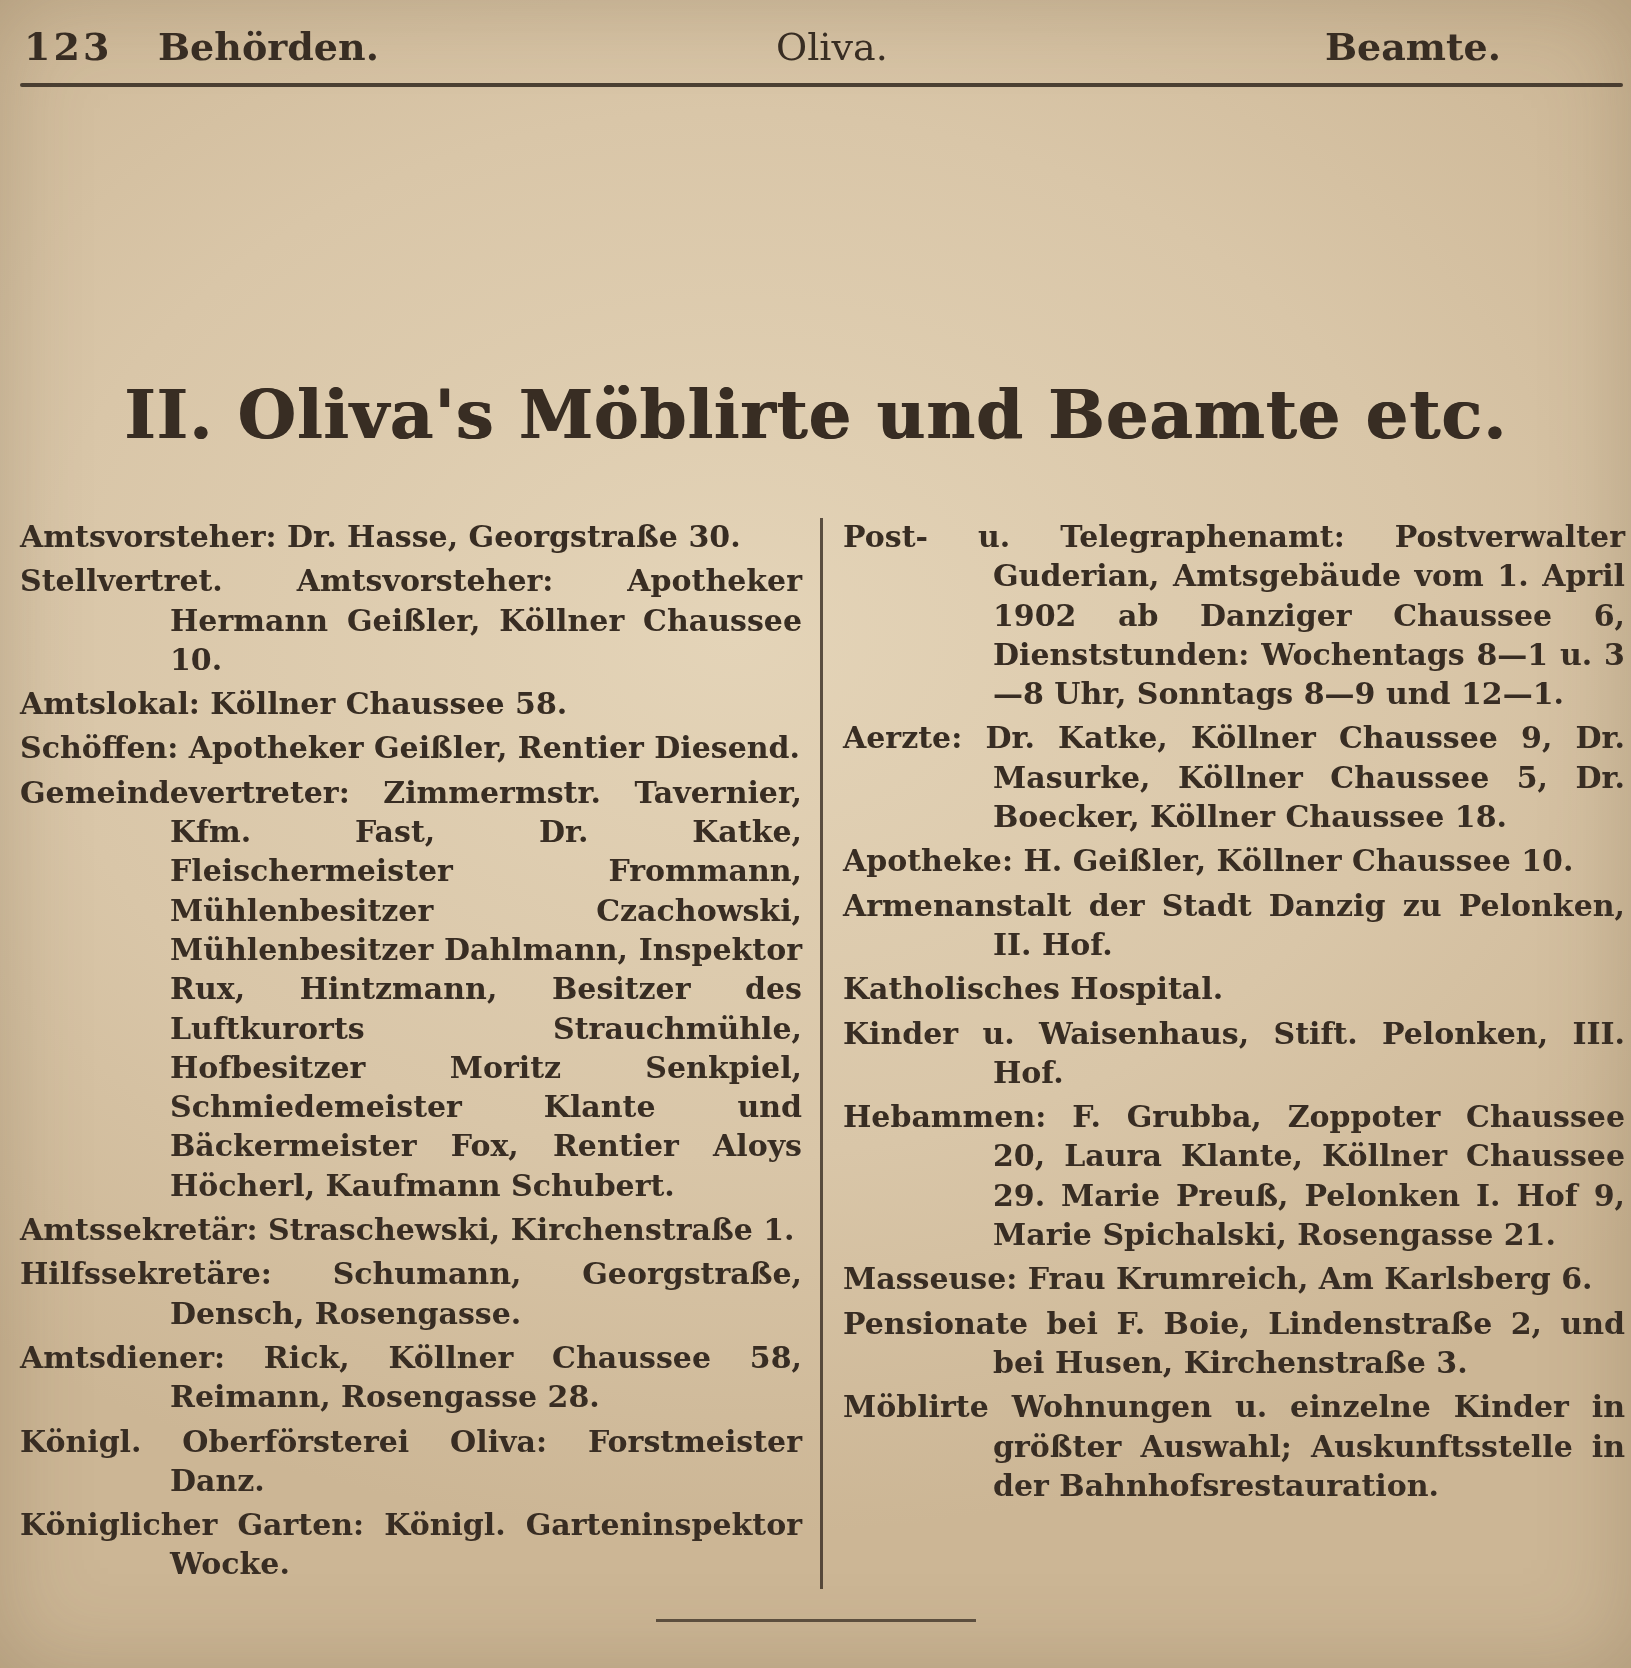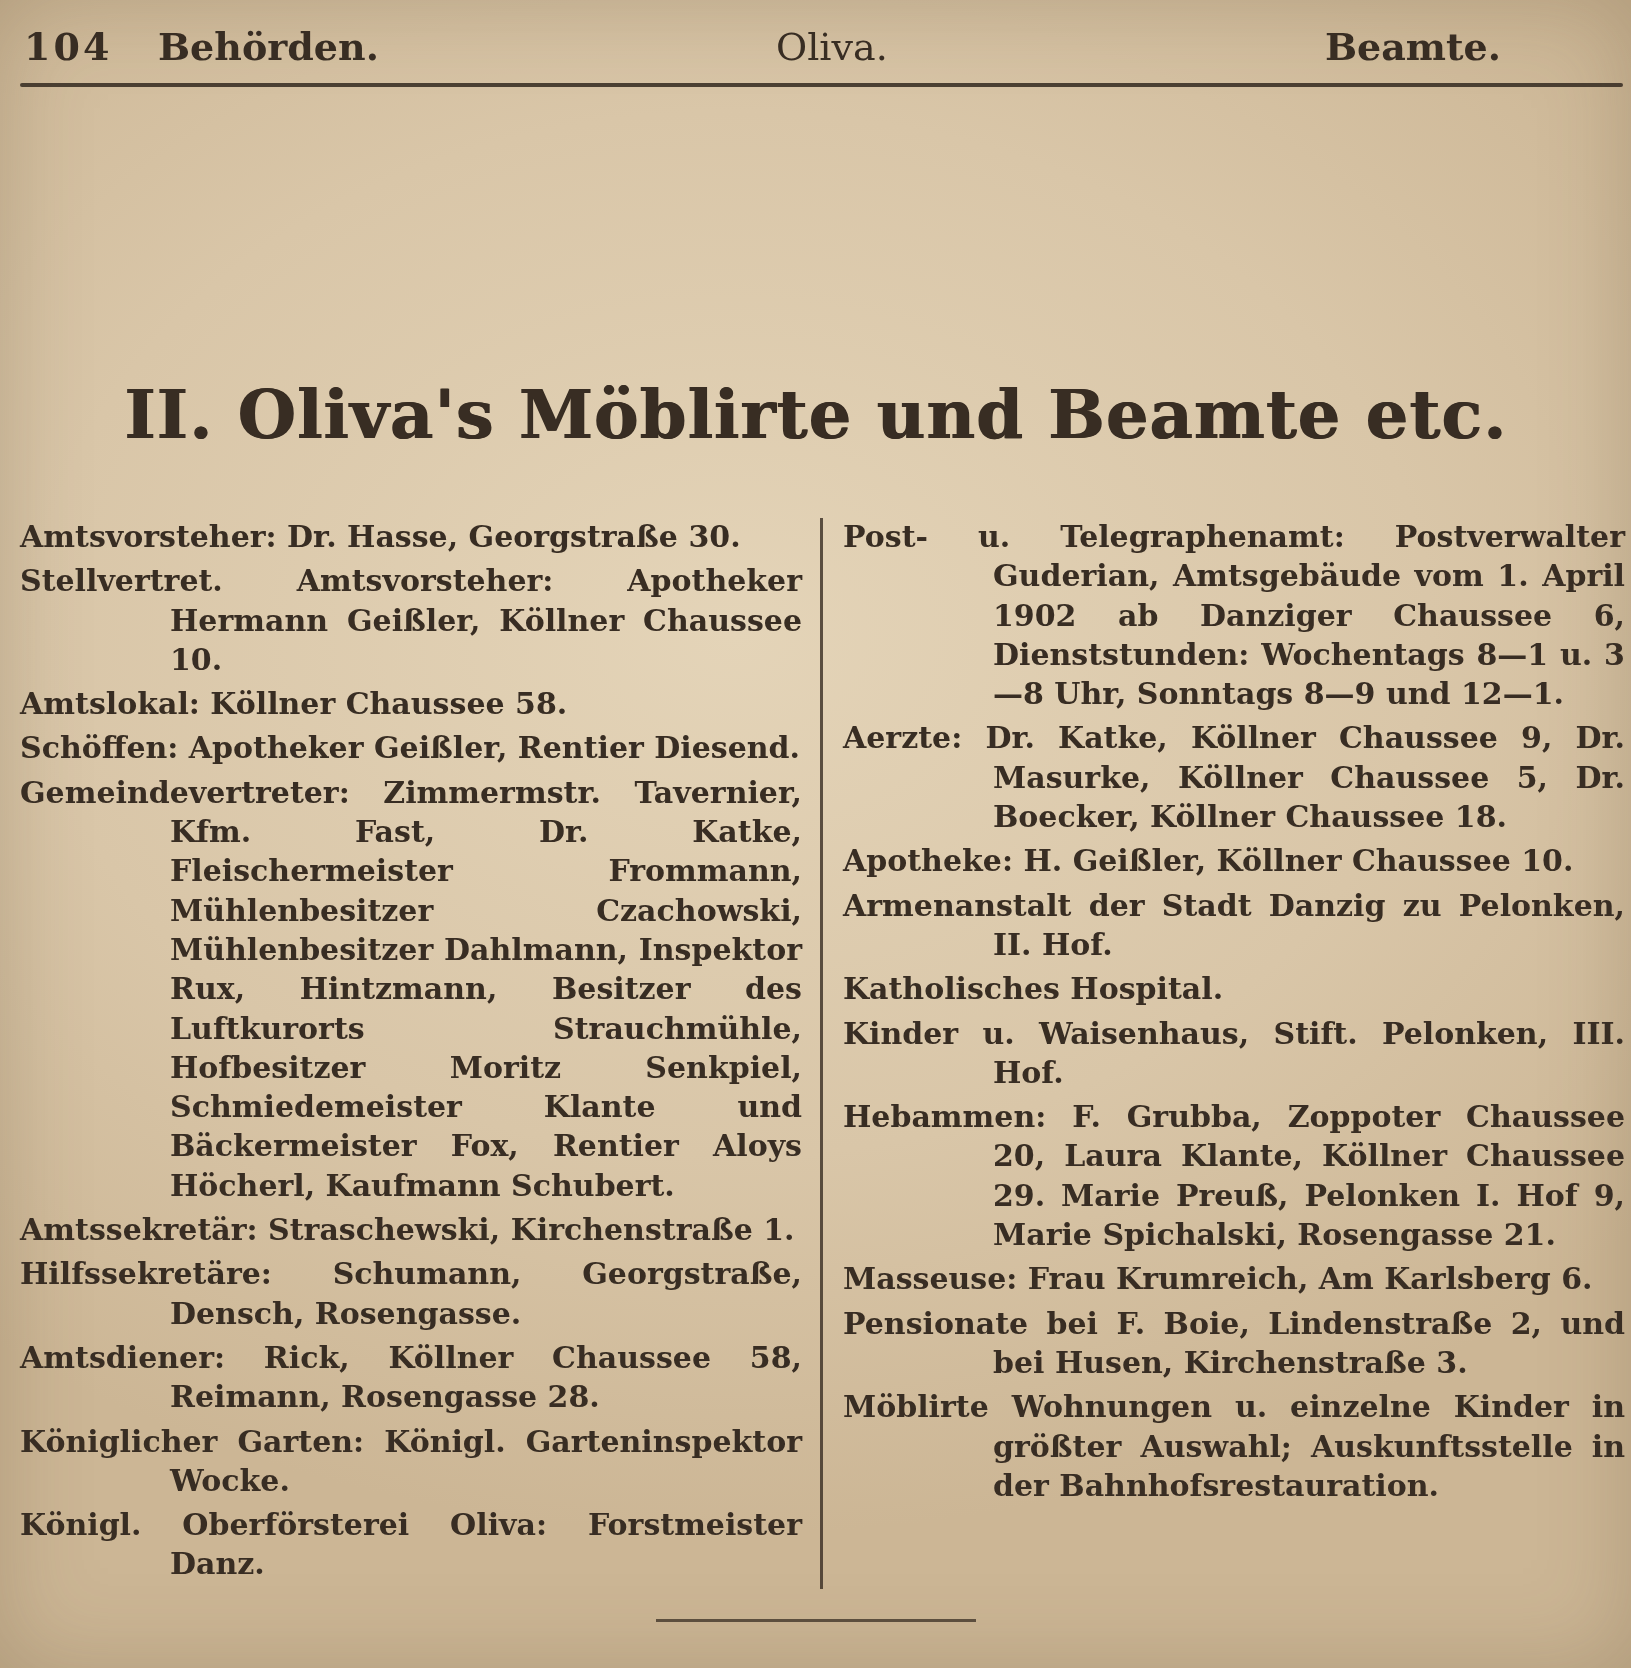--- a/index.html
+++ b/index.html
@@ -102,21 +102,21 @@
     text-shadow:1.1px 0 0 currentColor, .5px 0 0 currentColor;
     letter-spacing:.5px;
   }
 </style>
 </head>
 <body>
 
 <div class="page">
 
   <header class="running-head">
-    <span class="pagenum">104</span>
+    <span class="pagenum">123</span>
     <span class="lft">Behörden.</span>
     <span class="ctr">Oliva.</span>
     <span class="rgt">Beamte.</span>
   </header>
 
   <div class="head-rule"></div>
 
   <h1 class="page-title">II. Oliva's Möblirte und Beamte etc.</h1>
 
   <main class="columns">
@@ -130,23 +130,23 @@
   <p class="entry"><span class="lead">Schöffen:&nbsp;</span><span class="rest">Apotheker Geißler, Rentier Diesend.</span></p>
 
   <p class="entry"><span class="lead">Gemeindevertreter:&nbsp;</span><span class="rest">Zimmermstr. Tavernier, Kfm. Fast, Dr. Katke, Fleischermeister Frommann, Mühlenbesitzer Czachowski, Mühlenbesitzer Dahlmann, Inspektor Rux, Hintzmann, Besitzer des Luftkurorts Strauchmühle, Hofbesitzer Moritz Senkpiel, Schmiedemeister Klante und Bäckermeister Fox, Rentier Aloys Höcherl, Kaufmann Schubert.</span></p>
 
   <p class="entry"><span class="lead">Amtssekretär:&nbsp;</span><span class="rest">Straschewski, Kirchenstraße 1.</span></p>
 
   <p class="entry"><span class="lead">Hilfssekretäre:&nbsp;</span><span class="rest">Schumann, Georgstraße, Densch, Rosengasse.</span></p>
 
   <p class="entry"><span class="lead">Amtsdiener:&nbsp;</span><span class="rest">Rick, Köllner Chaussee 58, Reimann, Rosengasse 28.</span></p>
 
+  <p class="entry"><span class="lead">Königl. Oberförsterei Oliva:&nbsp;</span><span class="rest">Forstmeister Danz.</span></p>
+
   <p class="entry"><span class="lead">Königlicher Garten:&nbsp;</span><span class="rest">Königl. Garteninspektor Wocke.</span></p>
-
-  <p class="entry"><span class="lead">Königl. Oberförsterei Oliva:&nbsp;</span><span class="rest">Forstmeister Danz.</span></p>
 </section>
     <div class="vdivider"></div>
     <section class="col right" id="right-col">
   <p class="entry"><span class="lead">Post- u. Telegraphenamt:&nbsp;</span><span class="rest">Postverwalter Guderian, Amtsgebäude vom 1. April 1902 ab Danziger Chaussee 6, Dienststunden: Wochentags 8—1 u. 3—8 Uhr, Sonntags 8—9 und 12—1.</span></p>
 
   <p class="entry"><span class="lead">Aerzte:&nbsp;</span><span class="rest">Dr. Katke, Köllner Chaussee 9, Dr. Masurke, Köllner Chaussee 5, Dr. Boecker, Köllner Chaussee 18.</span></p>
 
   <p class="entry"><span class="lead">Apotheke:&nbsp;</span><span class="rest">H. Geißler, Köllner Chaussee 10.</span></p>
 
   <p class="entry"><span class="lead"></span><span class="rest">Armenanstalt der Stadt Danzig zu Pelonken, II. Hof.</span></p>

